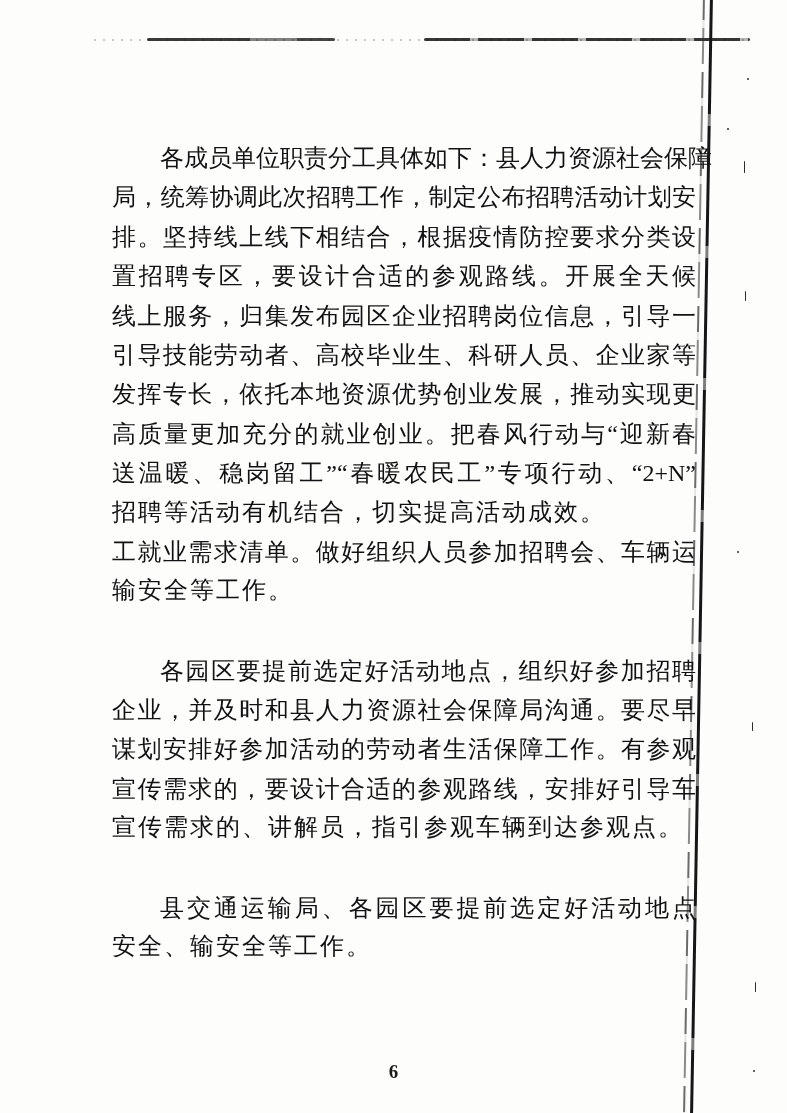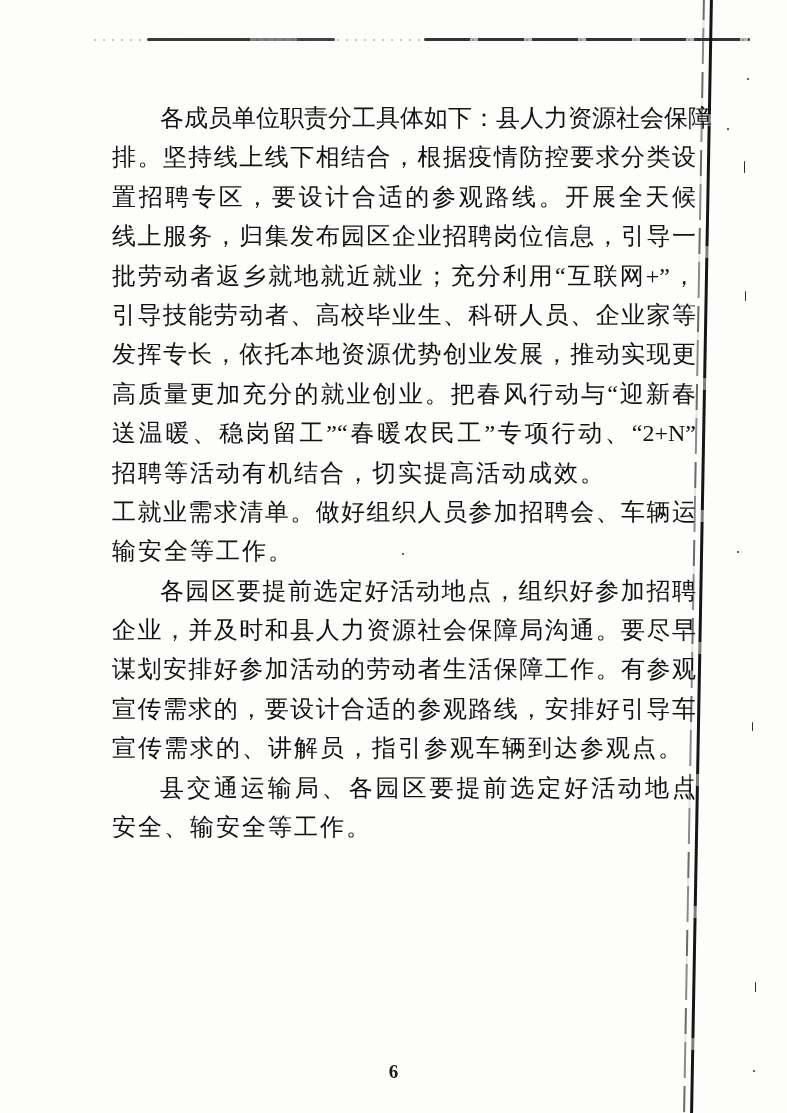--- a/index.html
+++ b/index.html
@@ -20,25 +20,26 @@
     font-size:24px;
     line-height:39.4px;
   }
   .line{
     height:39.4px;
     white-space:nowrap;
     text-align:justify;
     text-align-last:justify;
     text-justify:inter-character;
   }
-  .line.indent{text-indent:48px;}
+  .line.indent{text-indent:48px;margin-top:40px;}
   .line.end{
     text-align:center;
     text-align-last:left;
     letter-spacing:2px;
+    font-family:Liberation Mono, monospace;
   }
 
   
   .footer-num{
     position:absolute;
     left:0;top:1061px;width:787px;
     text-align:center;
     font-size:19px;
     font-weight:bold;
     color:#1a1a1a;
@@ -102,24 +103,24 @@
   <div class="speck" style="left:116px;top:556px;width:2px;height:2px;"></div>
   <div class="speck" style="left:258px;top:556px;width:2px;height:2px;"></div>
   <div class="speck" style="left:402px;top:553px;width:2px;height:2px;"></div>
   <div class="speck" style="left:737px;top:551px;width:2px;height:2px;"></div>
   <div class="speck" style="left:752px;top:722px;width:1px;height:9px;"></div>
   <div class="speck" style="left:755px;top:982px;width:1px;height:10px;"></div>
   <div class="speck" style="left:753px;top:1070px;width:2px;height:2px;"></div>
 
   <div class="doc-text">
     <div class="line indent">各成员单位职责分工具体如下：县人力资源社会保障</div>
+    <div class="line">局，统筹协调此次招聘工作，制定公布招聘活动计划安</div>
     <div class="line">排。坚持线上线下相结合，根据疫情防控要求分类设</div>
     <div class="line">置招聘专区，要设计合适的参观路线。开展全天候</div>
     <div class="line">线上服务，归集发布园区企业招聘岗位信息，引导一</div>
-    <div class="line">批劳动者返乡就地就近就业；充分利用“互联网+”，</div>
     <div class="line">引导技能劳动者、高校毕业生、科研人员、企业家等</div>
     <div class="line">发挥专长，依托本地资源优势创业发展，推动实现更</div>
     <div class="line">高质量更加充分的就业创业。把春风行动与“迎新春</div>
     <div class="line">送温暖、稳岗留工”“春暖农民工”专项行动、“2+N”</div>
     <div class="line end">招聘等活动有机结合，切实提高活动成效。</div>
     <div class="line">工就业需求清单。做好组织人员参加招聘会、车辆运</div>
     <div class="line end">输安全等工作。</div>
     <div class="line indent">各园区要提前选定好活动地点，组织好参加招聘</div>
     <div class="line">企业，并及时和县人力资源社会保障局沟通。要尽早</div>
     <div class="line">谋划安排好参加活动的劳动者生活保障工作。有参观</div>

